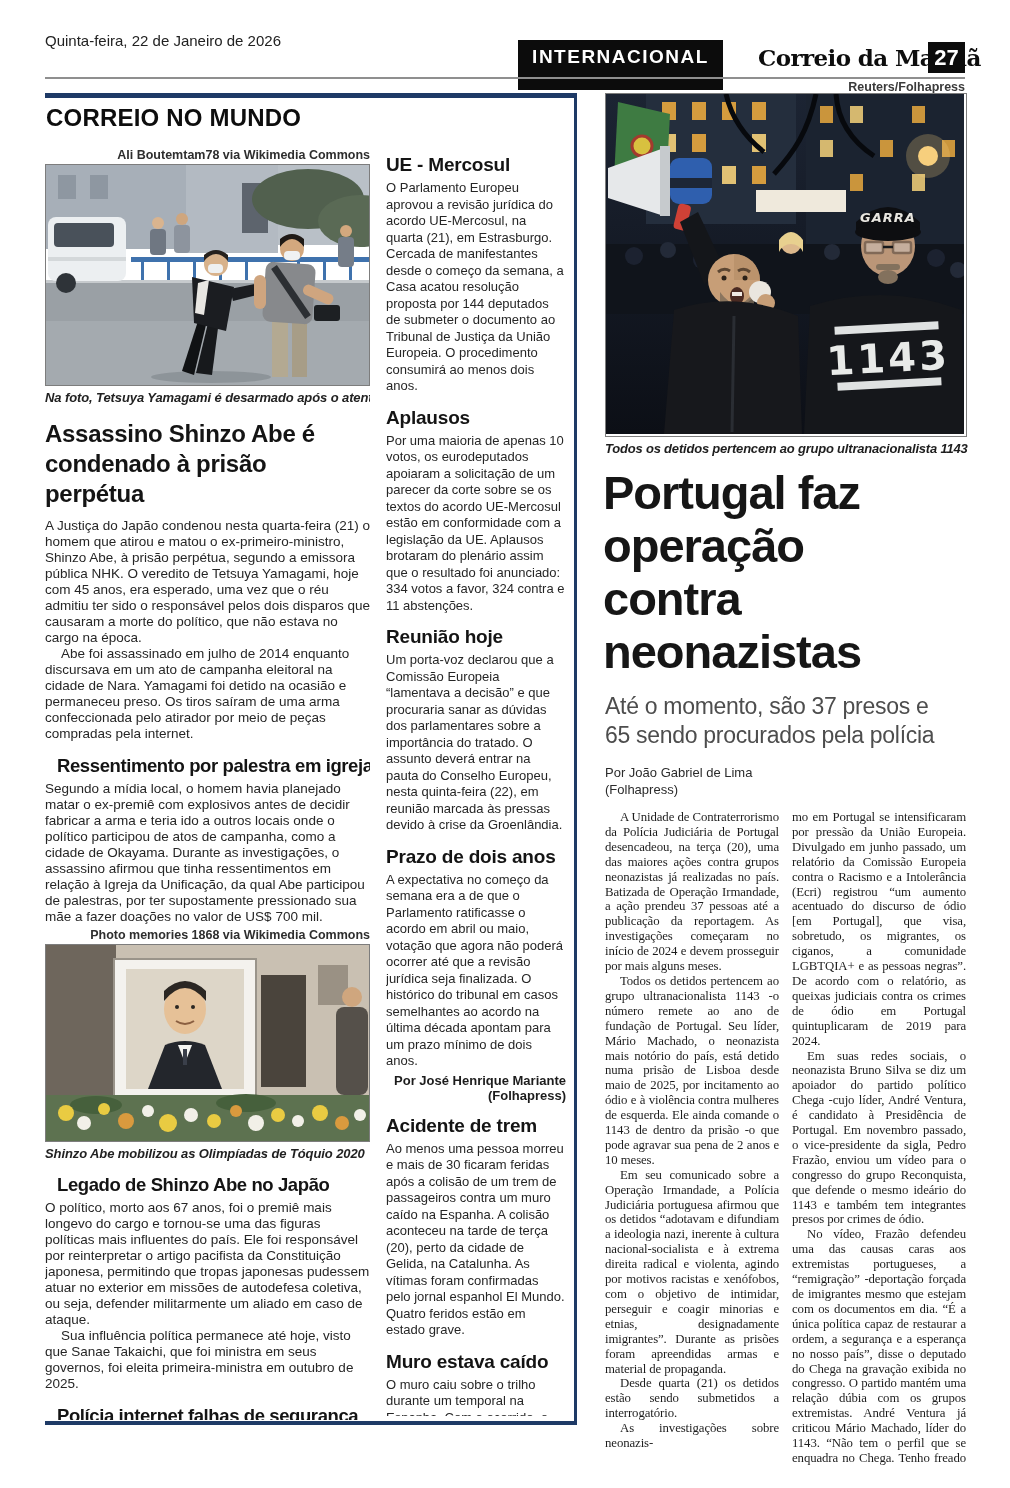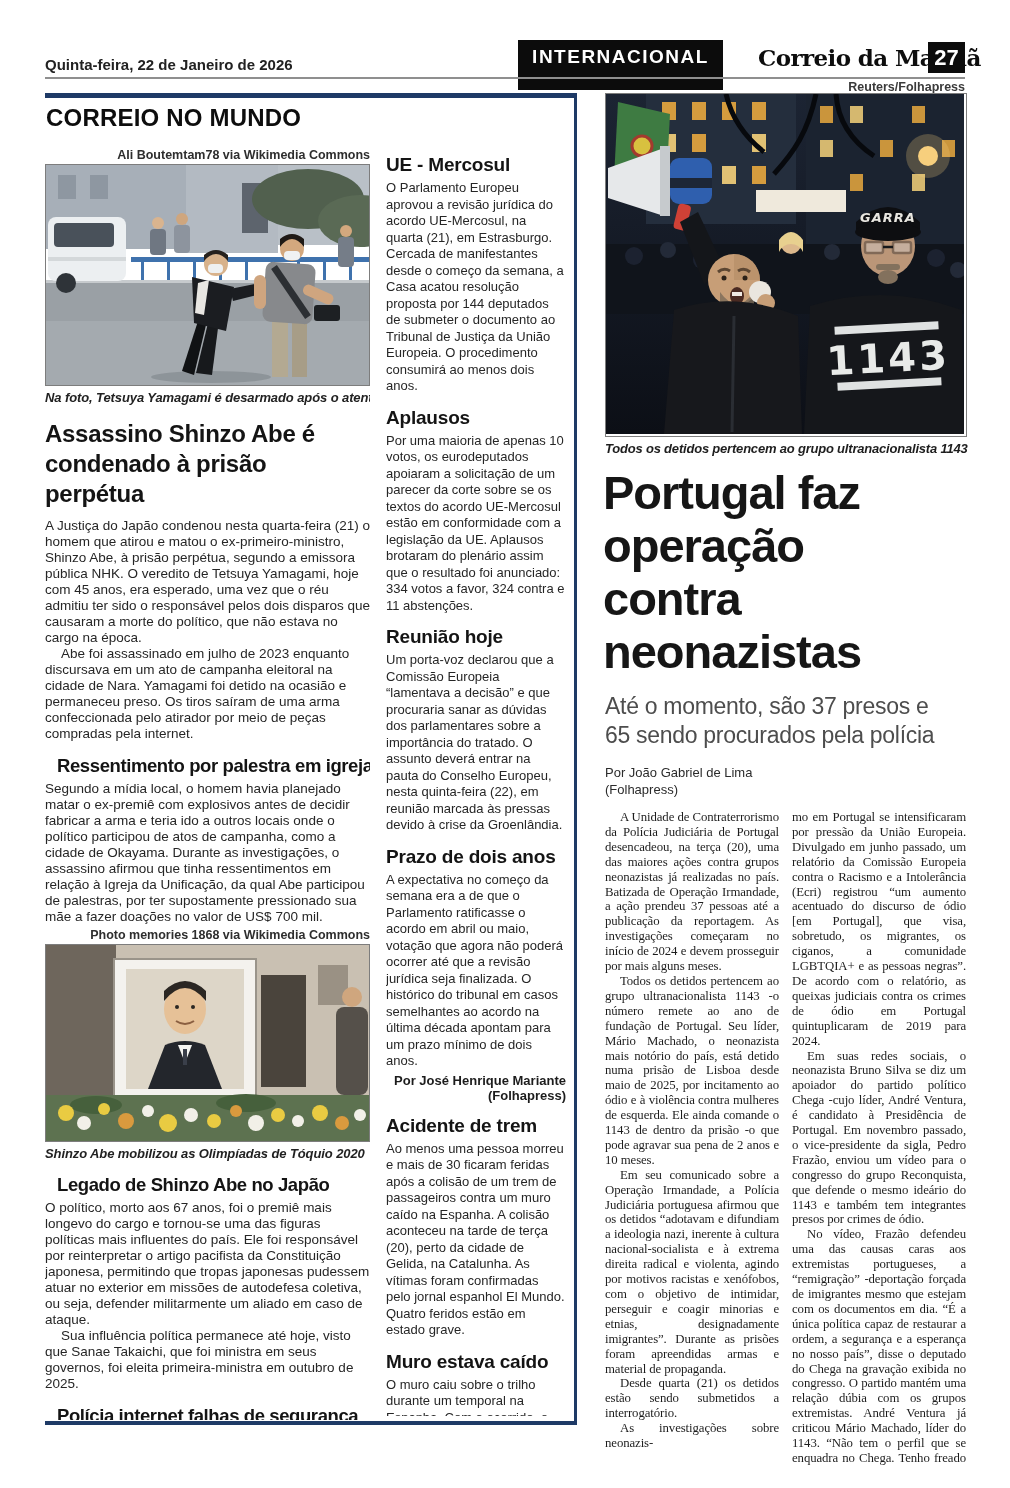--- a/index.html
+++ b/index.html
@@ -1,21 +1,21 @@
 <!DOCTYPE html>
 <html><head>
 <meta charset="utf-8">
 <style>
   html,body { margin:0; padding:0; background:#ffffff; }
   .page {
     position:relative; width:1010px; height:1488px; background:#ffffff;
     font-family:"Liberation Sans", sans-serif; color:#1c1c1c; overflow:hidden;
   }
   
-  .h-date { position:absolute; left:45px; top:56px; font-size:15px; color:#222;font-weight:bold; }
+  .h-date { position:absolute; left:45px; top:32px; font-size:15px; color:#222; }
   .h-section {
     position:absolute; left:518px; top:40px; width:205px; height:50px;
     background:#0c0c0c; color:#fff; font-size:19px; font-weight:700;
     letter-spacing:1.5px; text-align:center; line-height:34px;
   }
   .h-masthead {
     position:absolute; left:758px; top:44px; width:166px; text-align:center;
     font-family:"DejaVu Serif", serif; font-weight:700; font-size:23px;
     letter-spacing:-0.6px; color:#0d0d0d; white-space:nowrap;
   }
@@ -173,21 +173,21 @@
           </g>
         </svg>
       </div>
       <p class="cap">Na foto, Tetsuya Yamagami é desarmado após o atentado</p>
 
       <div class="art-headline">
         <div>Assassino Shinzo Abe é</div>
         <div>condenado à prisão perpétua</div>
       </div>
       <p class="body-p">A Justiça do Japão condenou nesta quarta-feira (21) o homem que atirou e matou o ex-primeiro-ministro, Shinzo Abe, à prisão perpétua, segundo a emissora pública NHK. O veredito de Tetsuya Yamagami, hoje com 45 anos, era esperado, uma vez que o réu admitiu ter sido o responsável pelos dois disparos que causaram a morte do político, que não estava no cargo na época.</p>
-      <p class="body-p indent">Abe foi assassinado em julho de 2023 enquanto discursava em um ato de campanha eleitoral na cidade de Nara. Yamagami foi detido na ocasião e permaneceu preso. Os tiros saíram de uma arma confeccionada pelo atirador por meio de peças compradas pela internet.</p>
+      <p class="body-p indent">Abe foi assassinado em julho de 2014 enquanto discursava em um ato de campanha eleitoral na cidade de Nara. Yamagami foi detido na ocasião e permaneceu preso. Os tiros saíram de uma arma confeccionada pelo atirador por meio de peças compradas pela internet.</p>
 
       <h2 class="sec-h">Ressentimento por palestra em igreja</h2>
       <p class="body-p">Segundo a mídia local, o homem havia planejado matar o ex-premiê com explosivos antes de decidir fabricar a arma e teria ido a outros locais onde o político participou de atos de campanha, como a cidade de Okayama. Durante as investigações, o assassino afirmou que tinha ressentimentos em relação à Igreja da Unificação, da qual Abe participou de palestras, por ter supostamente pressionado sua mãe a fazer doações no valor de US$ 700 mil.</p>
 
       <p class="credit" style="margin-top:3px;">Photo memories 1868 via Wikimedia Commons</p>
       <div class="photo-frame">
         <svg width="323" height="196" viewBox="0 0 323 196" xmlns="http://www.w3.org/2000/svg">
           <rect x="0" y="0" width="323" height="196" fill="#b3aa9d"></rect>
           <rect x="0" y="0" width="70" height="196" fill="#6e665c"></rect>
           <rect x="70" y="0" width="253" height="150" fill="#c9c0b2"></rect>

